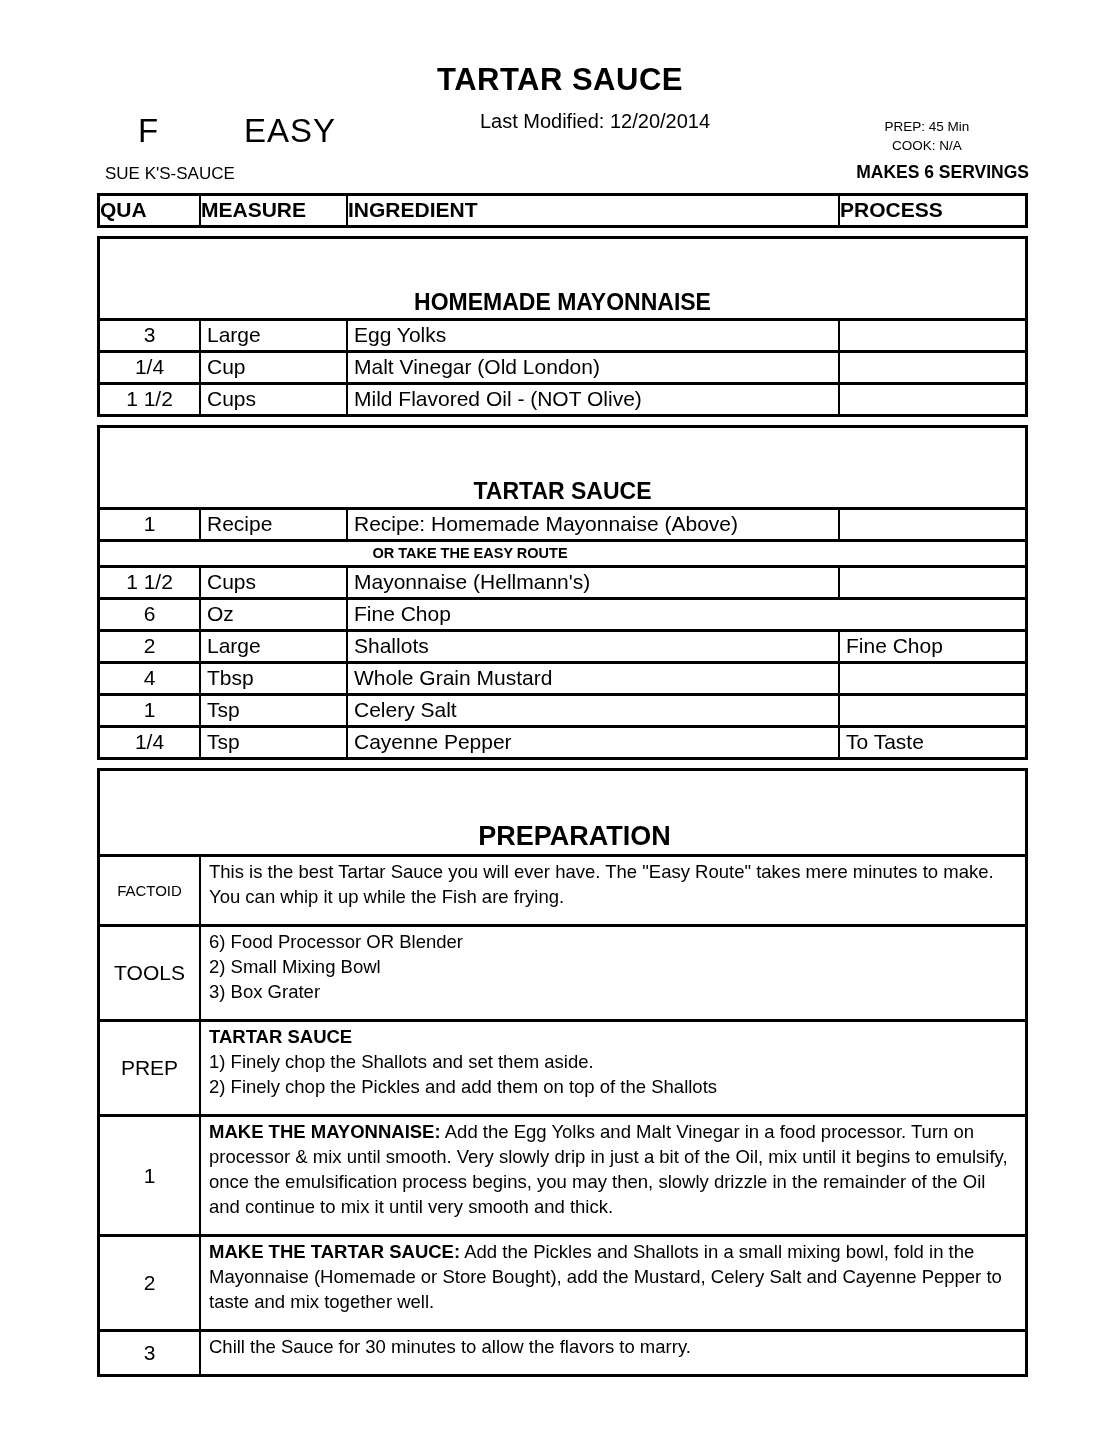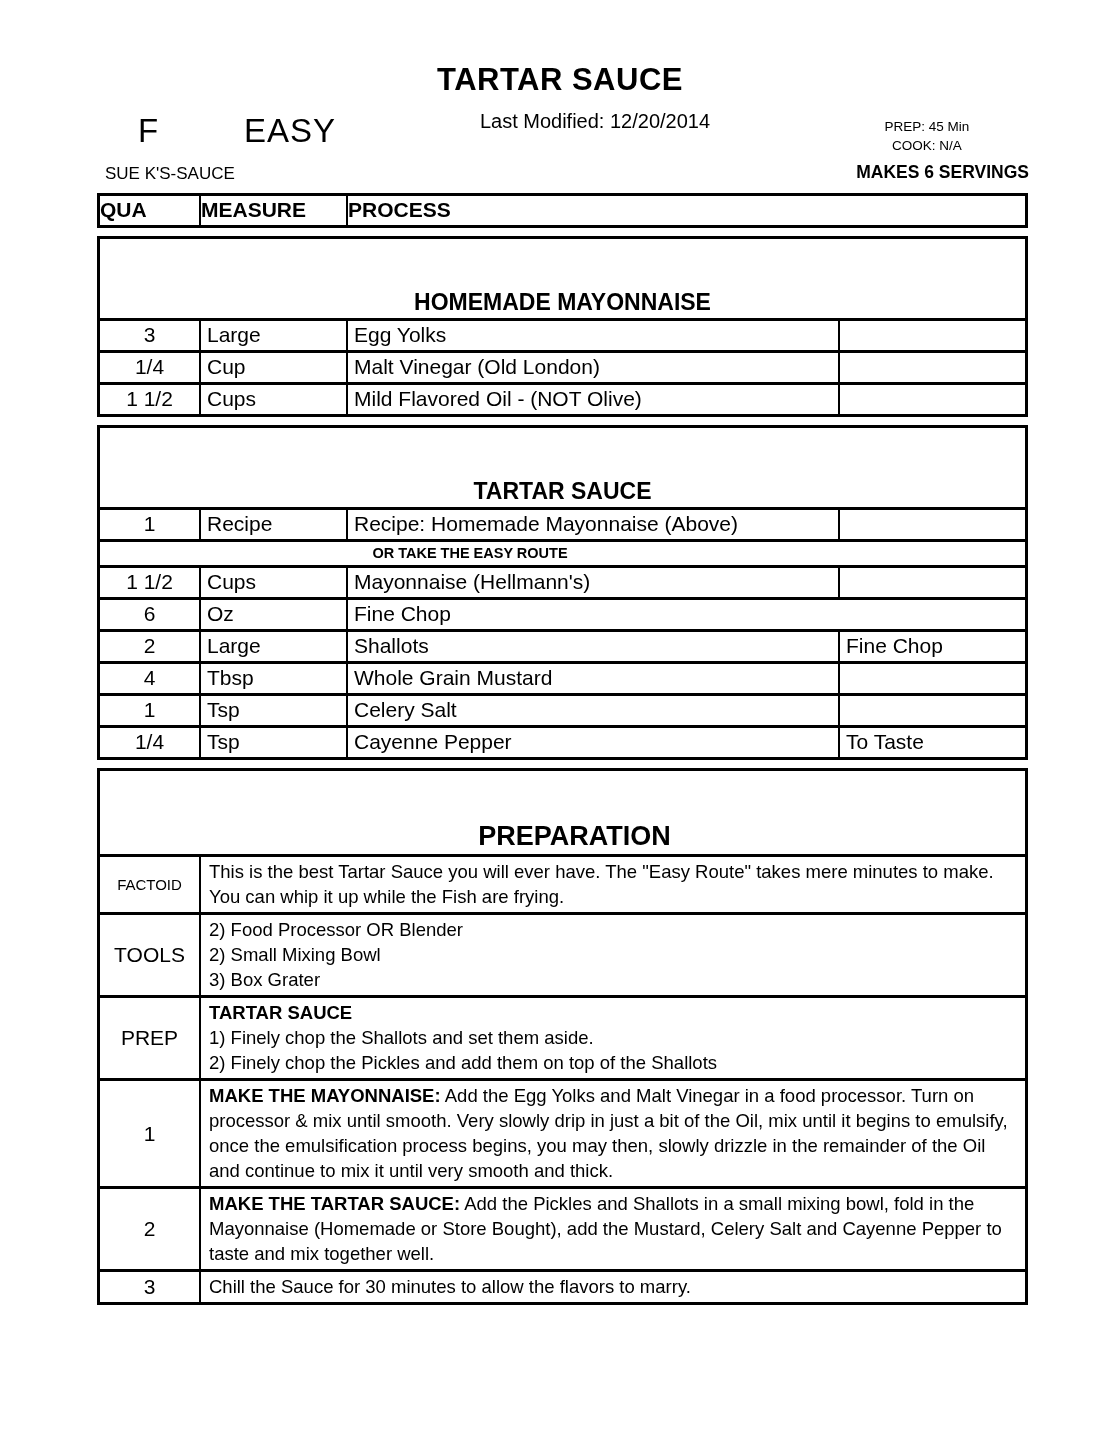--- a/index.html
+++ b/index.html
@@ -39,21 +39,21 @@
   .c.process { border-right:none; }
 
   .note-row { border-top:3px solid #000; }
   .note-inner { width:80%; text-align:center; font-weight:bold; font-size:14.5px;
                 line-height:17px; padding:3px 0; }
 
   .prow { border-top:3px solid #000; }
   .plabel { border-right:2px solid #000; display:flex; align-items:center; justify-content:center;
             font-weight:normal; font-size:21px; text-align:center; }
   .plabel.small { font-size:15px; }
-  .pbody { padding:2px 8px 3px 8px; font-size:18.5px; line-height:25px; }
+  .pbody { padding:2px 8px 15px 8px; font-size:18.5px; line-height:25px; }
   .pbold { font-weight:bold; }
 </style>
 </head>
 <body>
 
 <div class="header">
   <div class="title">TARTAR SAUCE</div>
   <div class="lastmod">Last Modified: 12/20/2014</div>
   <div class="flag">F</div>
   <div class="difficulty">EASY</div>
@@ -63,20 +63,21 @@
   </div>
   <div class="source">SUE K'S-SAUCE</div>
   <div class="servings">MAKES 6 SERVINGS</div>
 </div>
 
 <div class="content">
 
   <div class="tbl grid4">
     <div class="hcell">QUA</div>
     <div class="hcell">MEASURE</div>
+    <div class="hcell">INGREDIENT</div>
     <div class="hcell">PROCESS</div>
   </div>
 
   <div class="tbl">
     <div class="sec-title">HOMEMADE MAYONNAISE</div>
     <div class="irow grid4">
       <div class="c qua">3</div>
       <div class="c measure">Large</div>
       <div class="c ingredient">Egg Yolks</div>
       <div class="c process"></div>
@@ -147,21 +148,21 @@
     <div class="sec-title big-title">PREPARATION</div>
 
     <div class="prow grid2">
       <div class="plabel small">FACTOID</div>
       <div class="pbody">This is the best Tartar Sauce you will ever have. The "Easy Route" takes mere minutes to make. You can whip it up while the Fish are frying.</div>
     </div>
 
     <div class="prow grid2">
       <div class="plabel">TOOLS</div>
       <div class="pbody">
-        <div>2) Food Processor OR Blender</div>
+        <div>6) Food Processor OR Blender</div>
         <div>2) Small Mixing Bowl</div>
         <div>3) Box Grater</div>
       </div>
     </div>
 
     <div class="prow grid2">
       <div class="plabel">PREP</div>
       <div class="pbody">
         <div class="pbold">TARTAR SAUCE</div>
         <div>1) Finely chop the Shallots and set them aside.</div>

